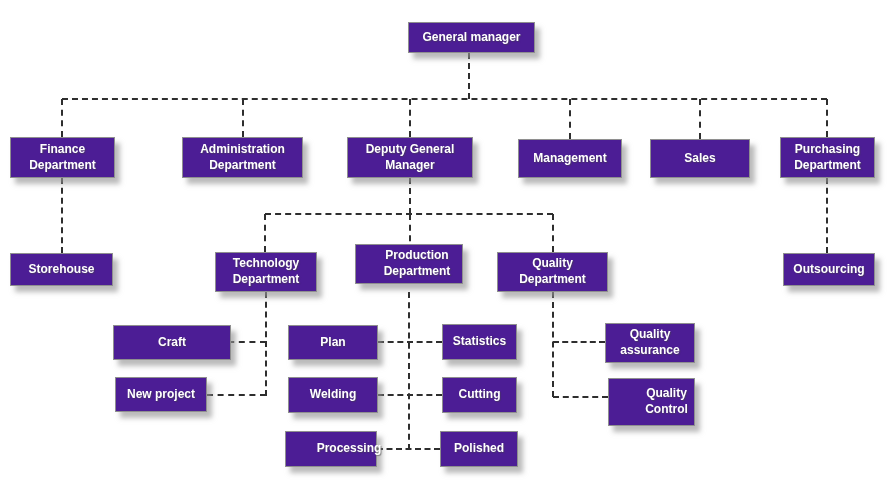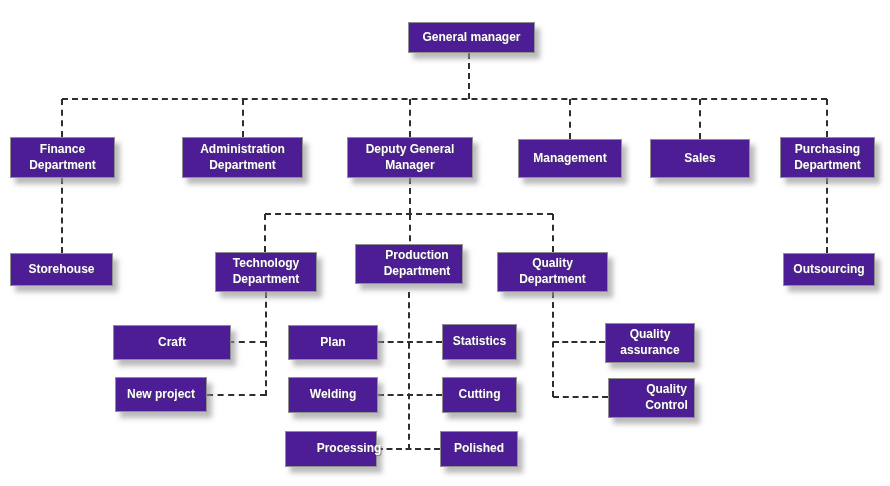--- a/index.html
+++ b/index.html
@@ -57,21 +57,21 @@
   .n-production        { left: 355px; top: 244px; width: 108px; height: 40px; padding-left: 20px; }
   .n-quality           { left: 497px; top: 252px; width: 111px; height: 40px; }
   .n-outsourcing       { left: 783px; top: 253px; width: 92px;  height: 33px; }
   .n-craft             { left: 113px; top: 325px; width: 118px;  height: 35px; }
   .n-plan              { left: 288px; top: 325px; width: 90px;  height: 35px; }
   .n-statistics        { left: 442px; top: 324px; width: 75px;  height: 36px; }
   .n-quality-assurance { left: 605px; top: 323px; width: 90px;  height: 40px; }
   .n-new-project       { left: 115px; top: 377px; width: 92px;  height: 35px; }
   .n-welding           { left: 288px; top: 377px; width: 90px;  height: 36px; }
   .n-cutting           { left: 442px; top: 377px; width: 75px;  height: 36px; }
-  .n-quality-control   { left: 608px; top: 378px; width: 87px;  height: 40px; padding-left: 34px; }
+  .n-quality-control   { left: 608px; top: 378px; width: 87px;  height: 48px; padding-left: 34px; }
   .n-processing        { left: 285px; top: 431px; width: 92px;  height: 36px; padding-left: 40px; }
   .n-polished          { left: 440px; top: 431px; width: 78px;  height: 36px; }
 </style>
 </head>
 <body>
 
 <div id="canvas">
 
   <div class="line v" style="left:468px; top:53px;  height:46px;"></div>
   <div class="line h" style="left:62px;  top:98px;  width:765px;"></div>

